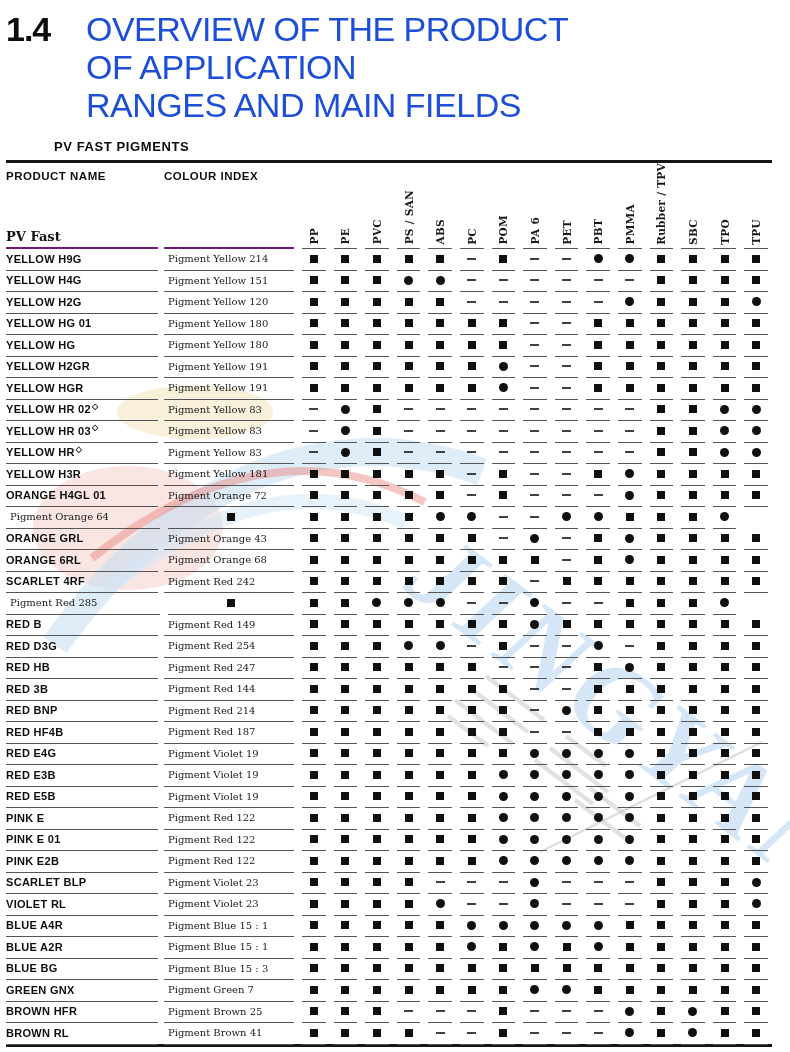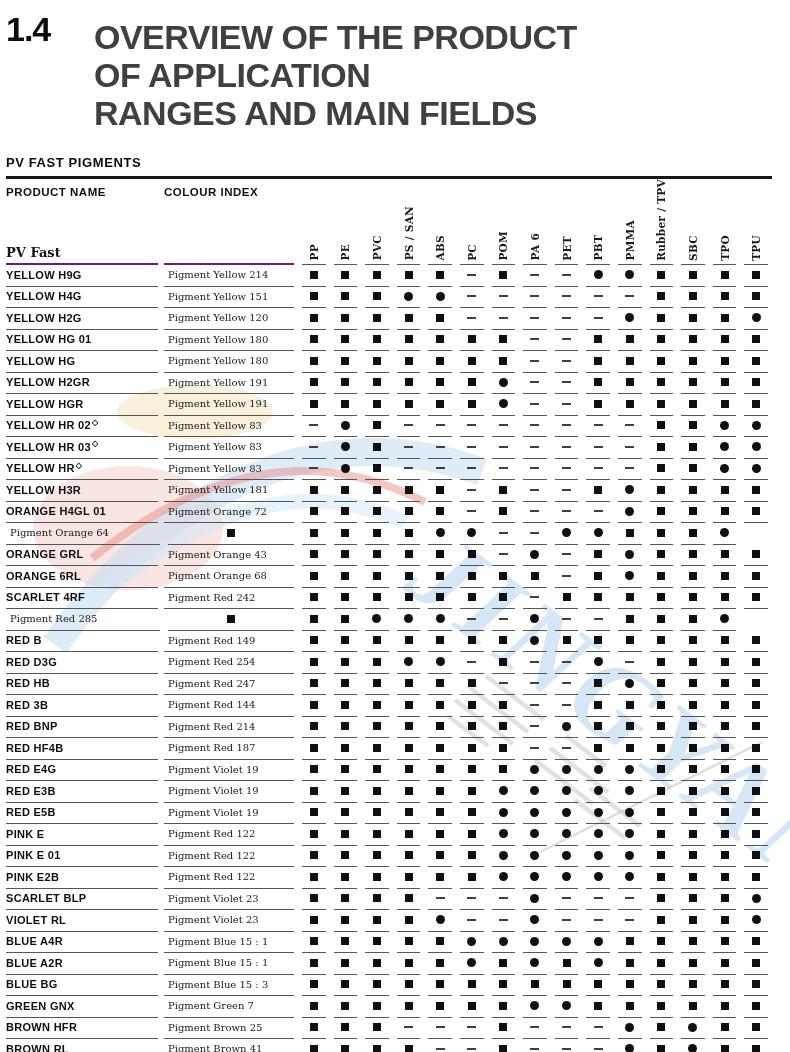--- a/index.html
+++ b/index.html
@@ -17,29 +17,30 @@
   }
   .content { position: relative; z-index: 1; padding: 10px 10px 0 6px; }
 
   
   .title-row { display: flex; align-items: flex-start; }
   .sec-num {
     font-size: 34px; font-weight: bold; letter-spacing: -1px;
     width: 80px; flex: 0 0 80px; line-height: 38px; color: #0c0c0c;
   }
   .page-title {
-    margin: 8px; font-size: 34px; font-weight: bold; letter-spacing: -0.5px;
-    line-height: 38px; color: #404040; text-transform: uppercase;
+    margin: 0; font-size: 34px; font-weight: normal; letter-spacing: -0.5px;
+    line-height: 38px; color: #1d4ed8; text-transform: uppercase;
   }
   .page-title span { display: block; }
 
   
   .subtitle {
     margin-top: 15px; font-size: 13px; font-weight: bold; letter-spacing: 0.6px;
     color: #0c0c0c;
+    margin-left: 48px;
   }
   .rule-thick { width: 766px; height: 2.5px; background: #161616; margin-top: 6px; }
   .rule-bottom { width: 766px; height: 2.5px; background: #161616; }
 
   
   .grid15 {
     display: grid;
     grid-template-columns: 158px 134px repeat(15, 1fr);
     width: 766px;
   }

